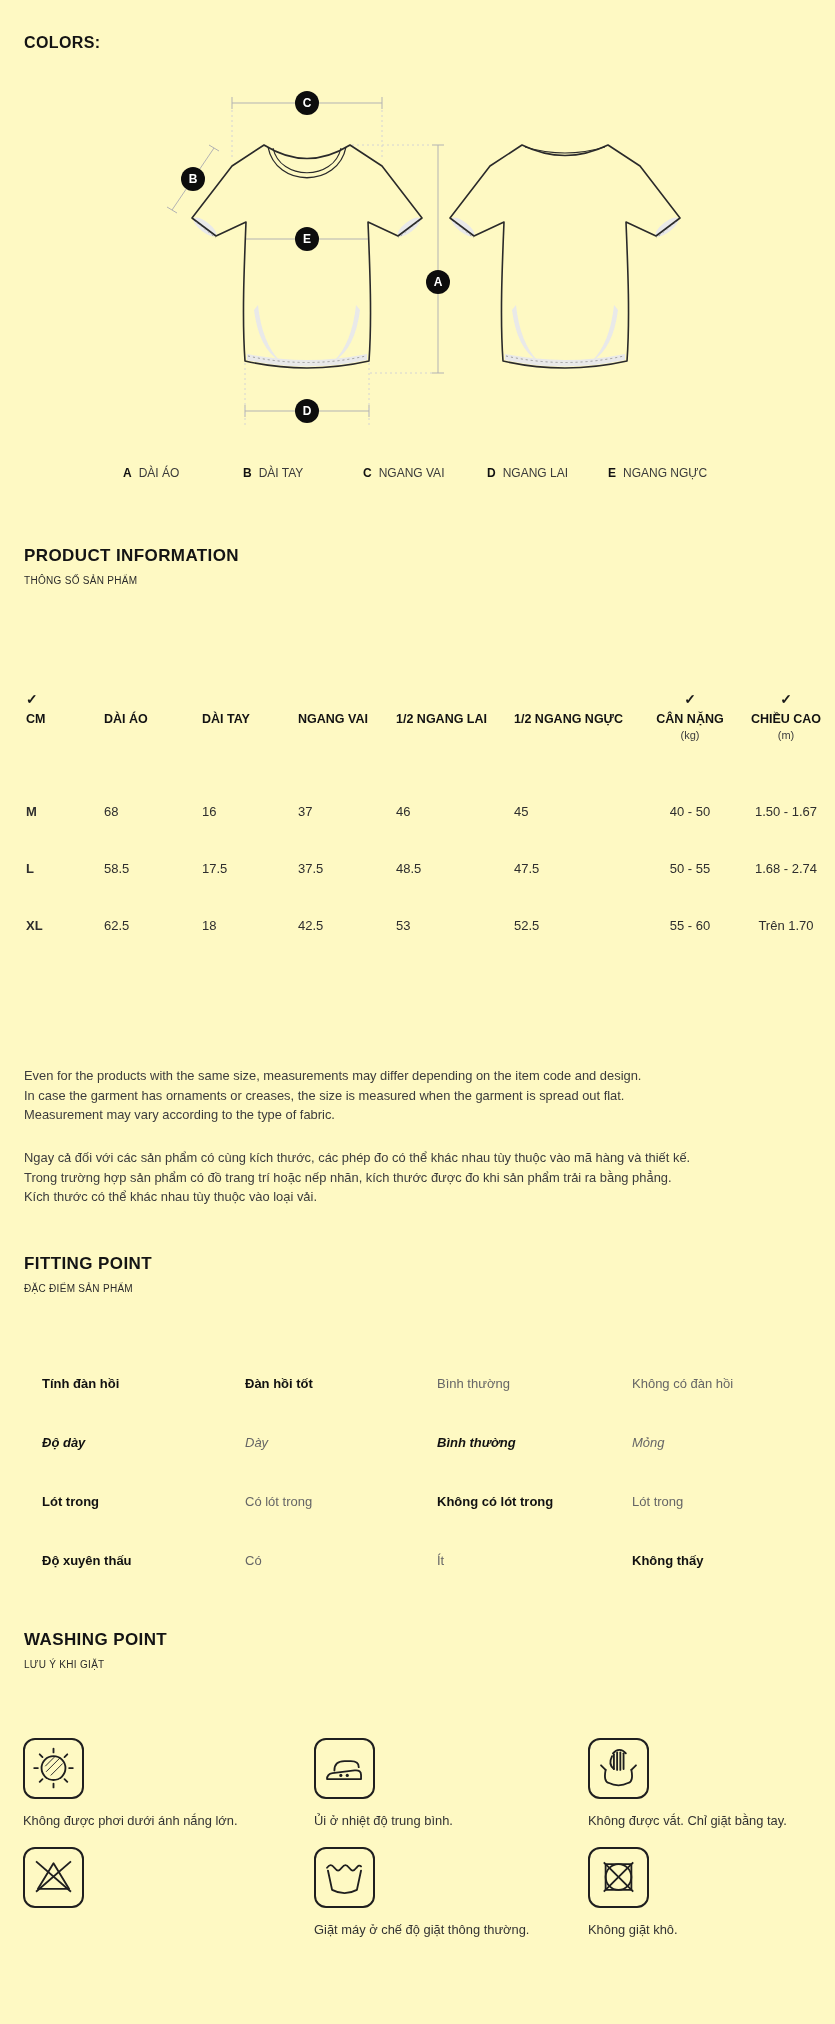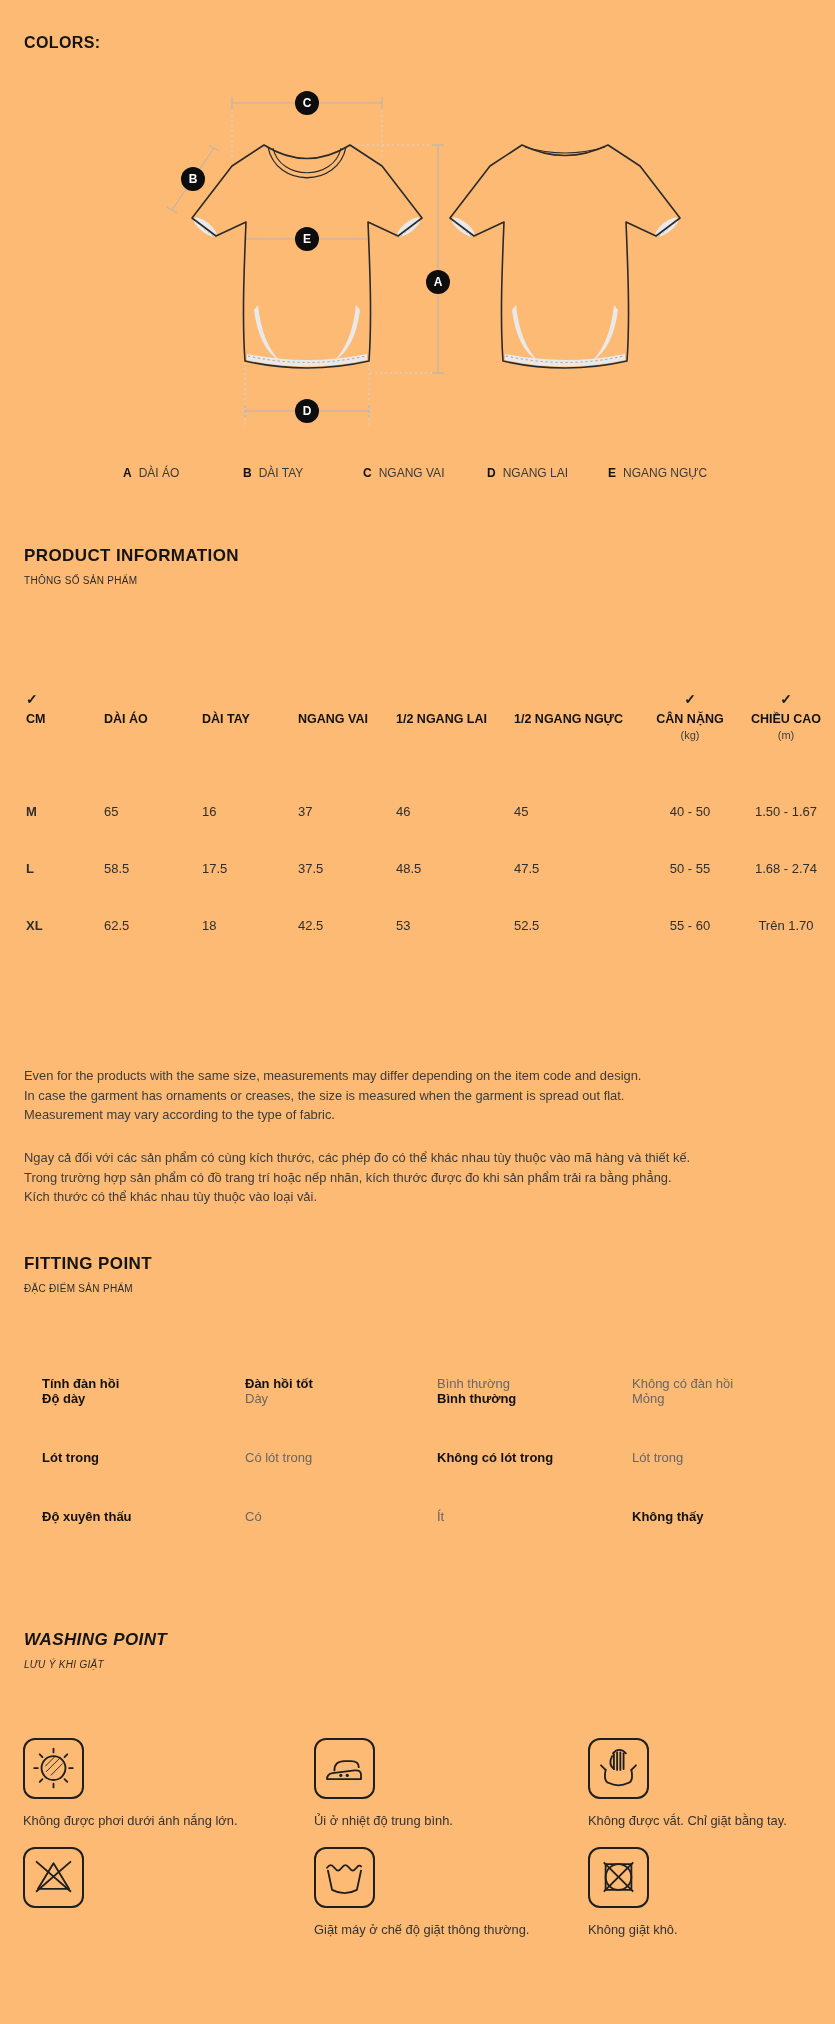--- a/index.html
+++ b/index.html
@@ -1,16 +1,16 @@
 <!DOCTYPE html>
 <html><head>
 <meta charset="utf-8">
 <style>
   html,body{margin:0;padding:0;background:#fff;}
-  .page{position:relative;width:835px;height:2024px;background:#fdba74;overflow:hidden;
+  .page{position:relative;width:835px;height:2024px;background:#fef9c3;overflow:hidden;
         font-family:"Liberation Sans",sans-serif;color:#222;}
   .abs{position:absolute;}
   .section-title{font-size:17px;font-weight:bold;letter-spacing:.4px;color:#141414;}
   .section-sub{font-size:10px;color:#2b2b2b;letter-spacing:.3px;margin-top:9px;}
   
   .legend-item{position:absolute;top:0;font-size:12px;color:#3a3a3a;white-space:nowrap;}
   .legend-item b{color:#111;margin-right:7px;font-weight:bold;}
   
   .sgrid{display:grid;grid-template-columns:78px 98px 96px 98px 118px 130px 92px 100px;
          padding-left:26px;align-items:end;}
@@ -167,21 +167,21 @@
         <div></div>
         <div></div>
         <div></div>
         <div></div>
       <div class="u ctr">(kg)</div>
       <div class="u ctr">(m)</div>
     </div>
 
     <div class="sgrid srow first">
       <div class="c sizeb">M</div>
-      <div class="c">65</div>
+      <div class="c">68</div>
       <div class="c">16</div>
       <div class="c">37</div>
       <div class="c">46</div>
       <div class="c">45</div>
       <div class="c ctr">40 - 50</div>
       <div class="c ctr">1.50 - 1.67</div>
     </div>
     <div class="sgrid srow">
       <div class="c sizeb">L</div>
       <div class="c">58.5</div>
@@ -220,41 +220,41 @@
     <div class="section-sub">ĐẶC ĐIỂM SẢN PHẨM</div>
   </div>
 
   <div class="abs" style="left:16px;top:1376px;width:808px;">
     <div class="fgrid">
       <div class="lbl">Tính đàn hồi</div>
       <div class="opt sel">Đàn hồi tốt</div>
       <div class="opt">Bình thường</div>
       <div class="opt">Không có đàn hồi</div>
     </div>
-    <div class="fgrid" style="">
+    <div class="fgrid" style="margin-top:44px;font-style:italic;">
       <div class="lbl">Độ dày</div>
       <div class="opt">Dày</div>
       <div class="opt sel">Bình thường</div>
       <div class="opt">Mỏng</div>
     </div>
     <div class="fgrid" style="margin-top:44px;">
       <div class="lbl">Lót trong</div>
       <div class="opt">Có lót trong</div>
       <div class="opt sel">Không có lót trong</div>
       <div class="opt">Lót trong</div>
     </div>
     <div class="fgrid" style="margin-top:44px;">
       <div class="lbl">Độ xuyên thấu</div>
       <div class="opt">Có</div>
       <div class="opt">Ít</div>
       <div class="opt sel">Không thấy</div>
     </div>
   </div>
 
-  <div class="abs" style="left:24px;top:1630px;font-style:italic;">
+  <div class="abs" style="left:24px;top:1630px;">
     <div class="section-title">WASHING POINT</div>
     <div class="section-sub">LƯU Ý KHI GIẶT</div>
   </div>
 
   <div class="abs wgrid" style="left:23px;top:1738px;width:812px;">
 
     <div>
       <div class="wicon">
         <svg width="62" height="62" viewBox="0 0 62 62">
           <g stroke="#1f1f1f" stroke-width="2" fill="none" stroke-linecap="round">

